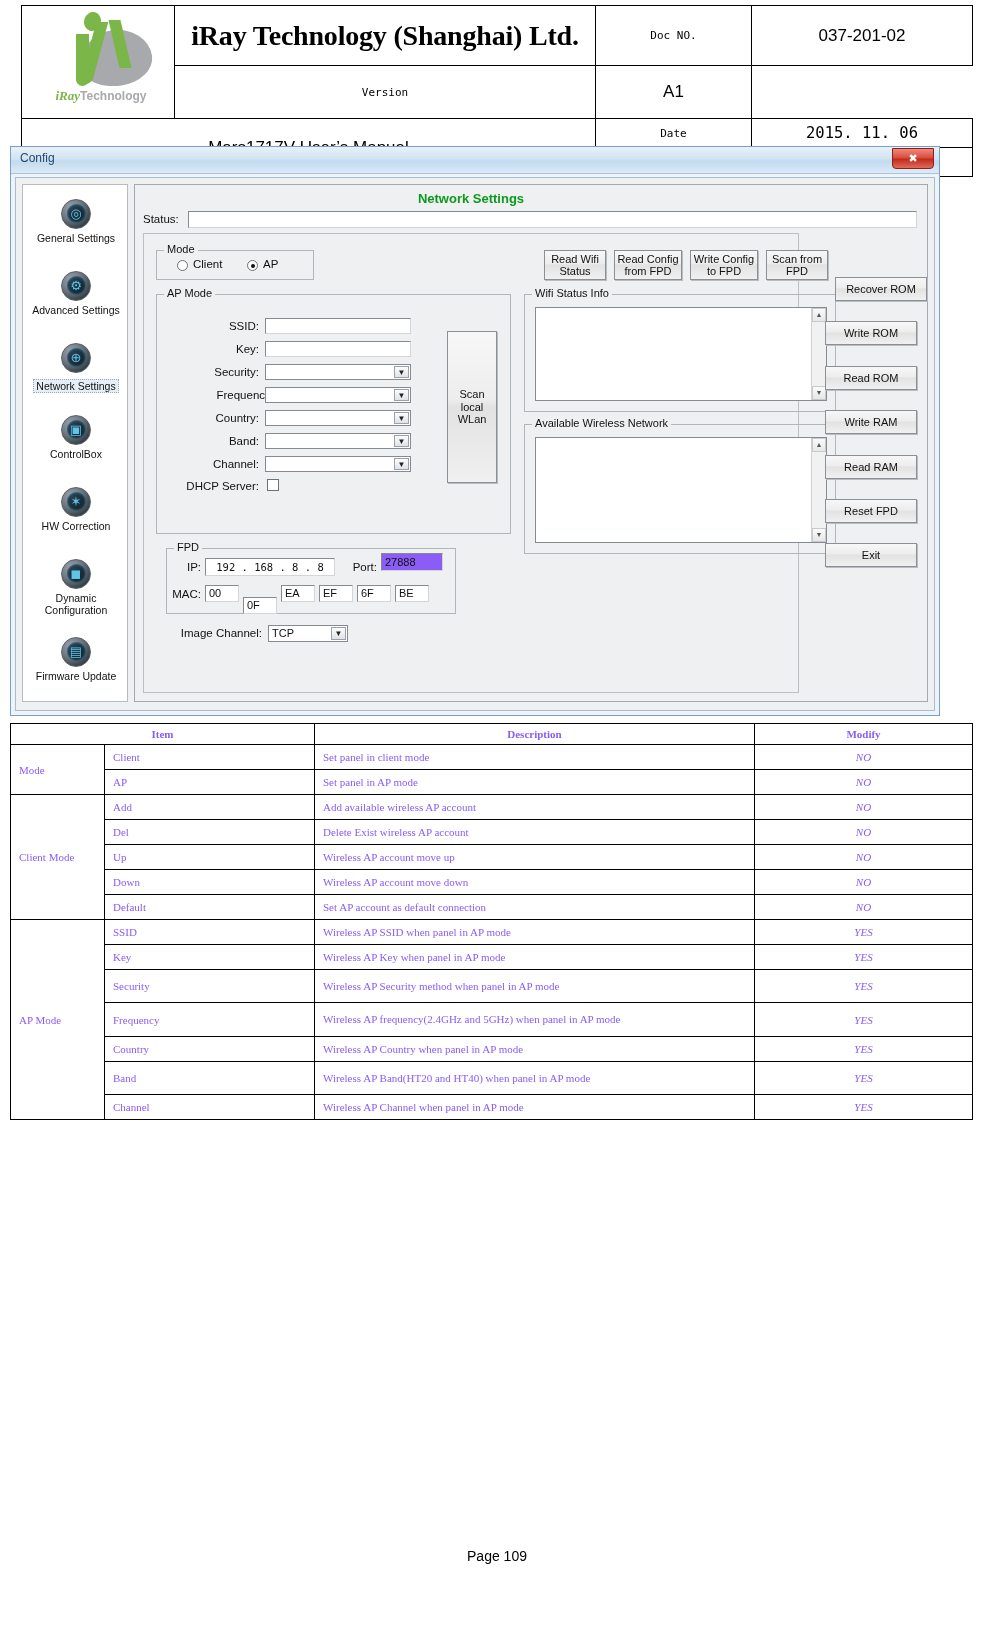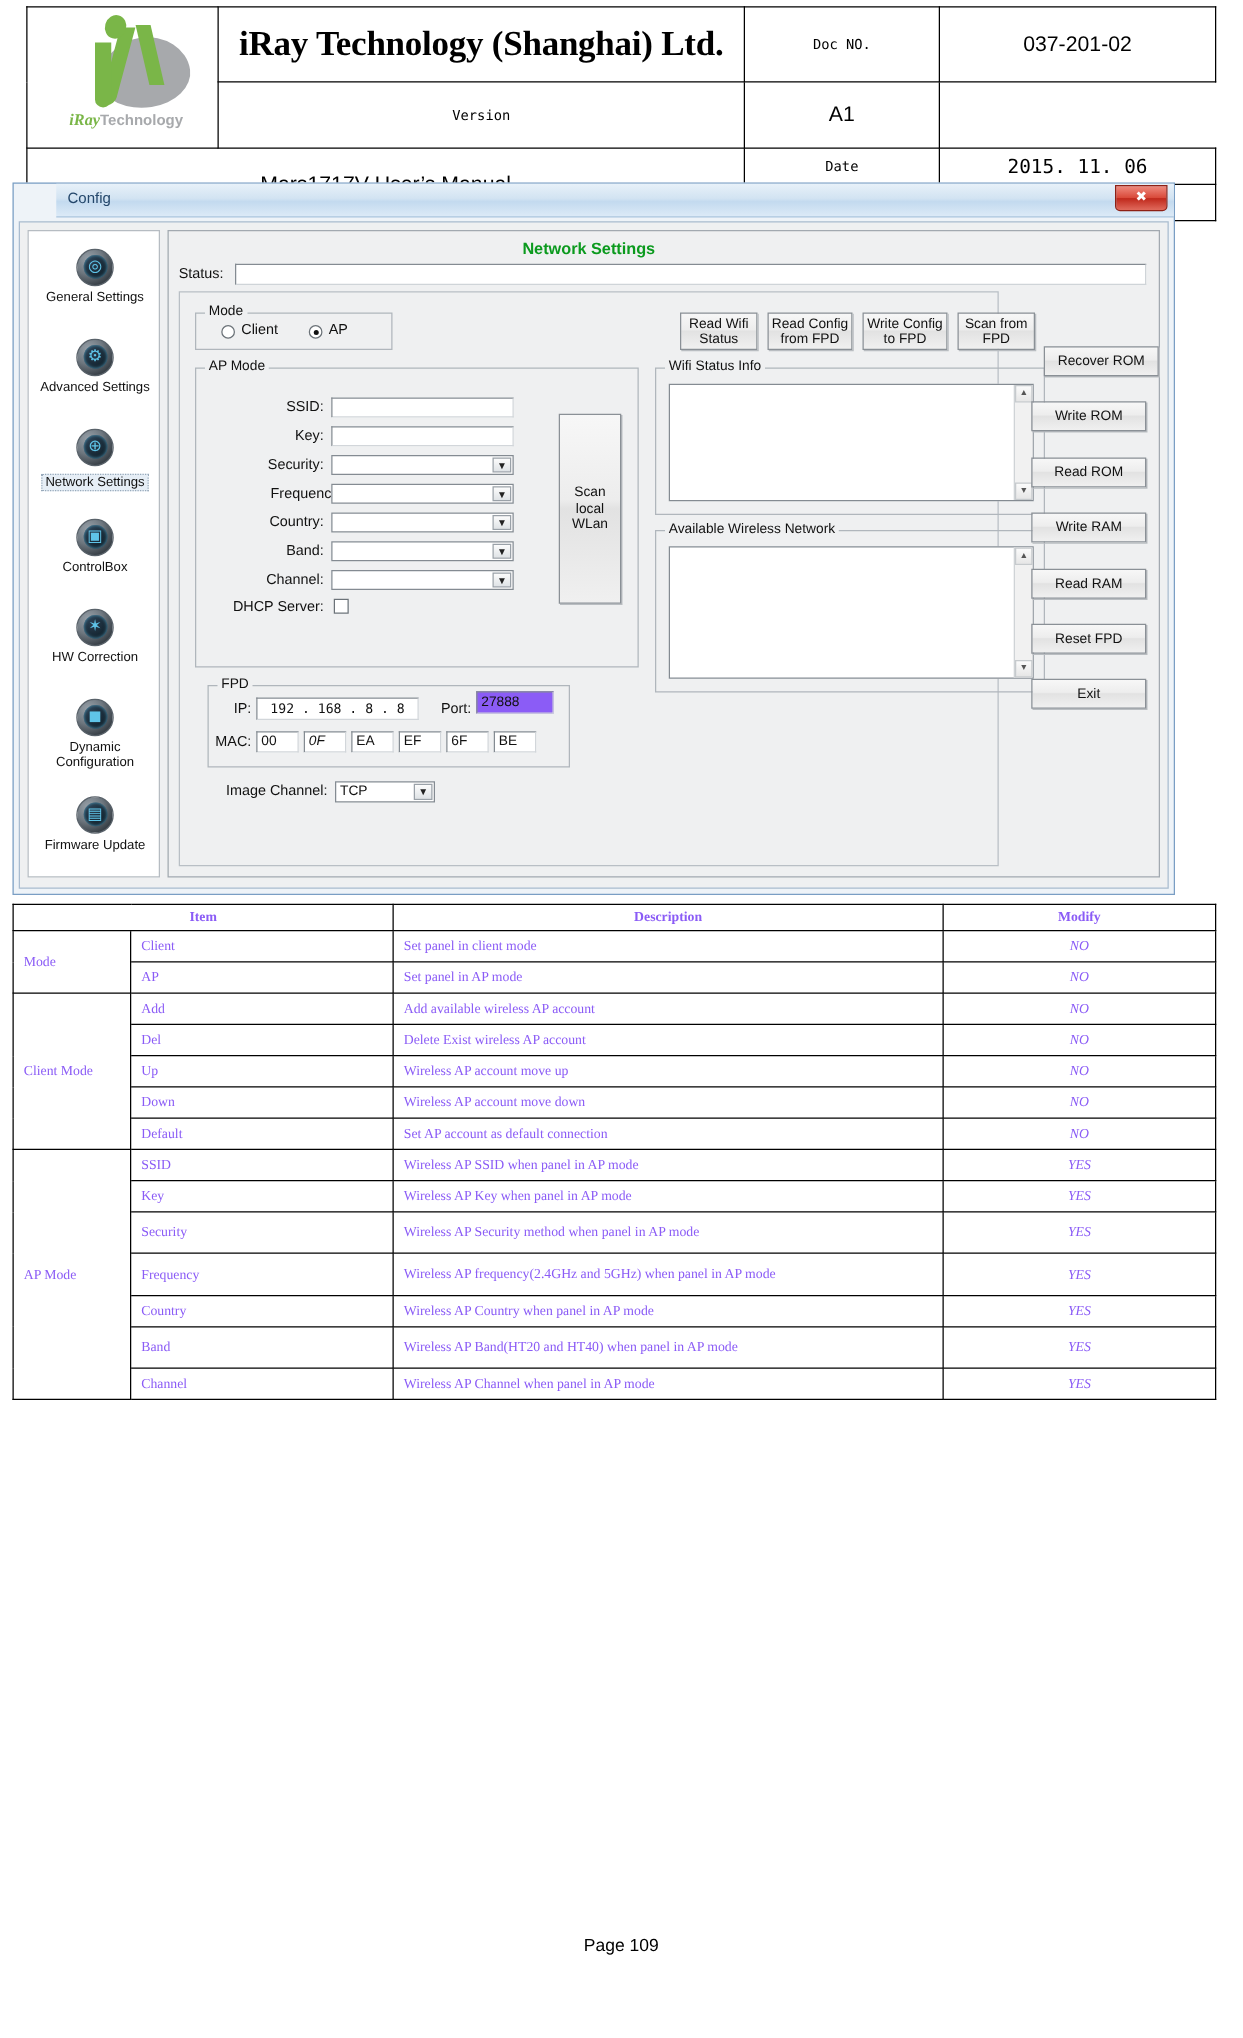--- a/index.html
+++ b/index.html
@@ -123,21 +123,20 @@
   .shot {
     position: absolute;
     left: 10px;
     top: 146px;
     width: 930px;
     height: 570px;
     background: #eef3f8;
     border: 1px solid #7a9ec4;
     box-sizing: border-box;
     font-family: "Liberation Sans", sans-serif;
-    padding-left: 34px;
   }
   .titlebar {
     height: 26px;
     background: linear-gradient(to bottom, #e8f1f9 0%, #d2e3f2 45%, #c3daef 55%, #dceaf7 100%);
     position: relative;
     border-bottom: 1px solid #a8c4dd;
   }
   .titlebar .tb-title {
     position: absolute;
     left: 9px; top: 4px;
@@ -619,21 +618,21 @@
 
         <div class="gbox" style="left:22px; top:314px; width:290px; height:66px;">
           <div class="glabel">FPD</div>
           <div class="frow-lbl" style="left:4px; top:12px; width:30px;">IP:</div>
           <div class="txt" style="left:38px; top:9px; width:130px; height:18px; line-height:16px; font-family:'DejaVu Sans Mono', monospace; font-size:10.5px; text-align:center; padding-left:0;">192 . 168 .  8   .  8</div>
           <div class="frow-lbl" style="left:176px; top:12px; width:34px;">Port:</div>
           <div class="txt" style="left:214px; top:4px; width:62px; height:18px; line-height:16px; background:#8b5cf6;">27888</div>
 
           <div class="frow-lbl" style="left:0px; top:39px; width:34px;">MAC:</div>
           <div class="txt" style="left:38px; top:36px; width:34px; height:17px; line-height:15px;">00</div>
-          <div class="txt" style="left:76px; top:36px; width:34px; height:17px; line-height:15px;font-style:italic;">0F</div>
+          <div class="txt" style="left:76px; top:48px; width:34px; height:17px; line-height:15px;">0F</div>
           <div class="txt" style="left:114px; top:36px; width:34px; height:17px; line-height:15px;">EA</div>
           <div class="txt" style="left:152px; top:36px; width:34px; height:17px; line-height:15px;">EF</div>
           <div class="txt" style="left:190px; top:36px; width:34px; height:17px; line-height:15px;">6F</div>
           <div class="txt" style="left:228px; top:36px; width:34px; height:17px; line-height:15px;">BE</div>
         </div>
 
         <div class="frow-lbl" style="left:24px; top:393px; width:94px;">Image Channel:</div>
         <div class="combo" style="left:124px; top:391px; width:80px; height:17px;"><span>TCP</span><span class="arrow">▼</span></div>
       </div>
 

